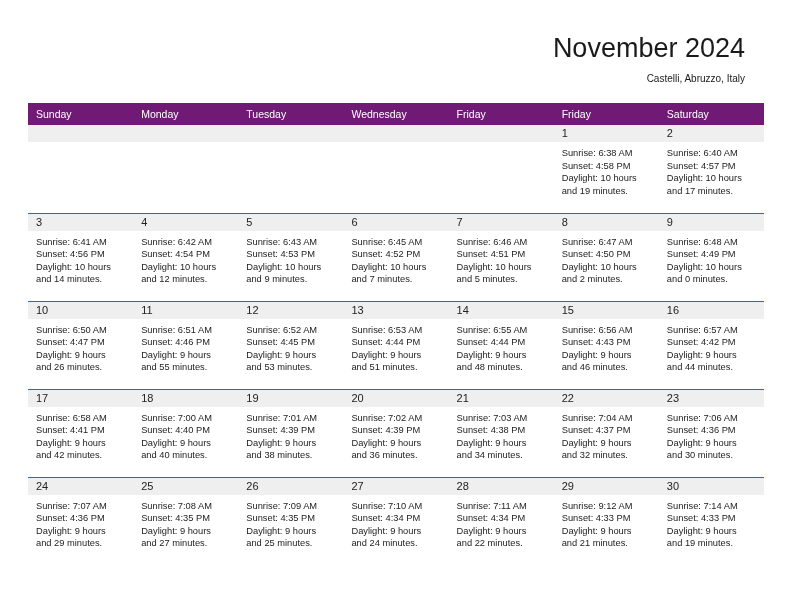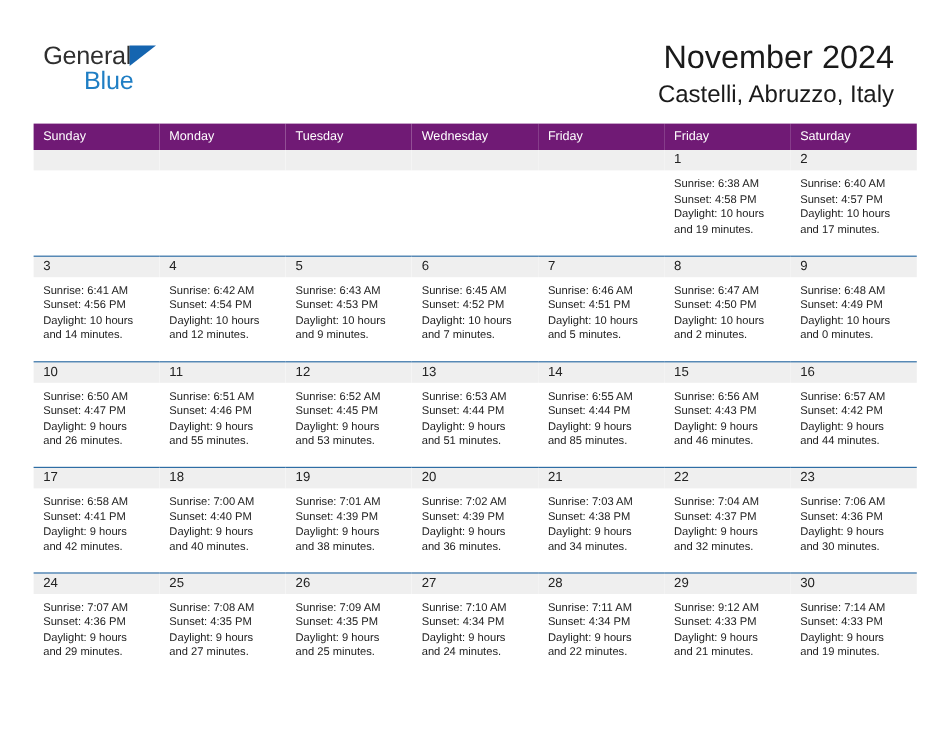--- a/index.html
+++ b/index.html
@@ -66,21 +66,21 @@
     text-align: right;
   }
   .cal-title {
     font-size: 27px;
     line-height: 33px;
     color: #1a1a1a;
     font-weight: normal;
     letter-spacing: 0px;
   }
   .cal-subtitle {
-    font-size: 20px;
+    font-size: 10px;
     line-height: 22px;
     color: #1a1a1a;
     margin-top: 3px;
   }
 
   
   .calendar {
     position: absolute;
     left: 28px;
     top: 103px;
@@ -132,25 +132,20 @@
   }
   td.blank .daynum { background: #efefef; }
 </style>
 </head>
 <body>
 
 <div class="page">
 
   <div class="top-bar">
 
-    <div class="brand">
-      <span class="brand-row1">General</span>
-      <span class="brand-tri"></span>
-      <span class="brand-row2">Blue</span>
-    </div>
 
     <div class="title-wrap">
       <div class="cal-title">November 2024</div>
       <div class="cal-subtitle">Castelli, Abruzzo, Italy</div>
     </div>
 
   </div>
 
   <table class="calendar">
     <thead>
@@ -306,21 +301,21 @@
               <span>Daylight: 9 hours</span>
               <span>and 51 minutes.</span>
             </div>
           </td>
           <td>
             <span class="daynum">14</span>
             <div class="cell-lines">
               <span>Sunrise: 6:55 AM</span>
               <span>Sunset: 4:44 PM</span>
               <span>Daylight: 9 hours</span>
-              <span>and 85 minutes.</span>
+              <span>and 48 minutes.</span>
             </div>
           </td>
           <td>
             <span class="daynum">15</span>
             <div class="cell-lines">
               <span>Sunrise: 6:56 AM</span>
               <span>Sunset: 4:43 PM</span>
               <span>Daylight: 9 hours</span>
               <span>and 46 minutes.</span>
             </div>

